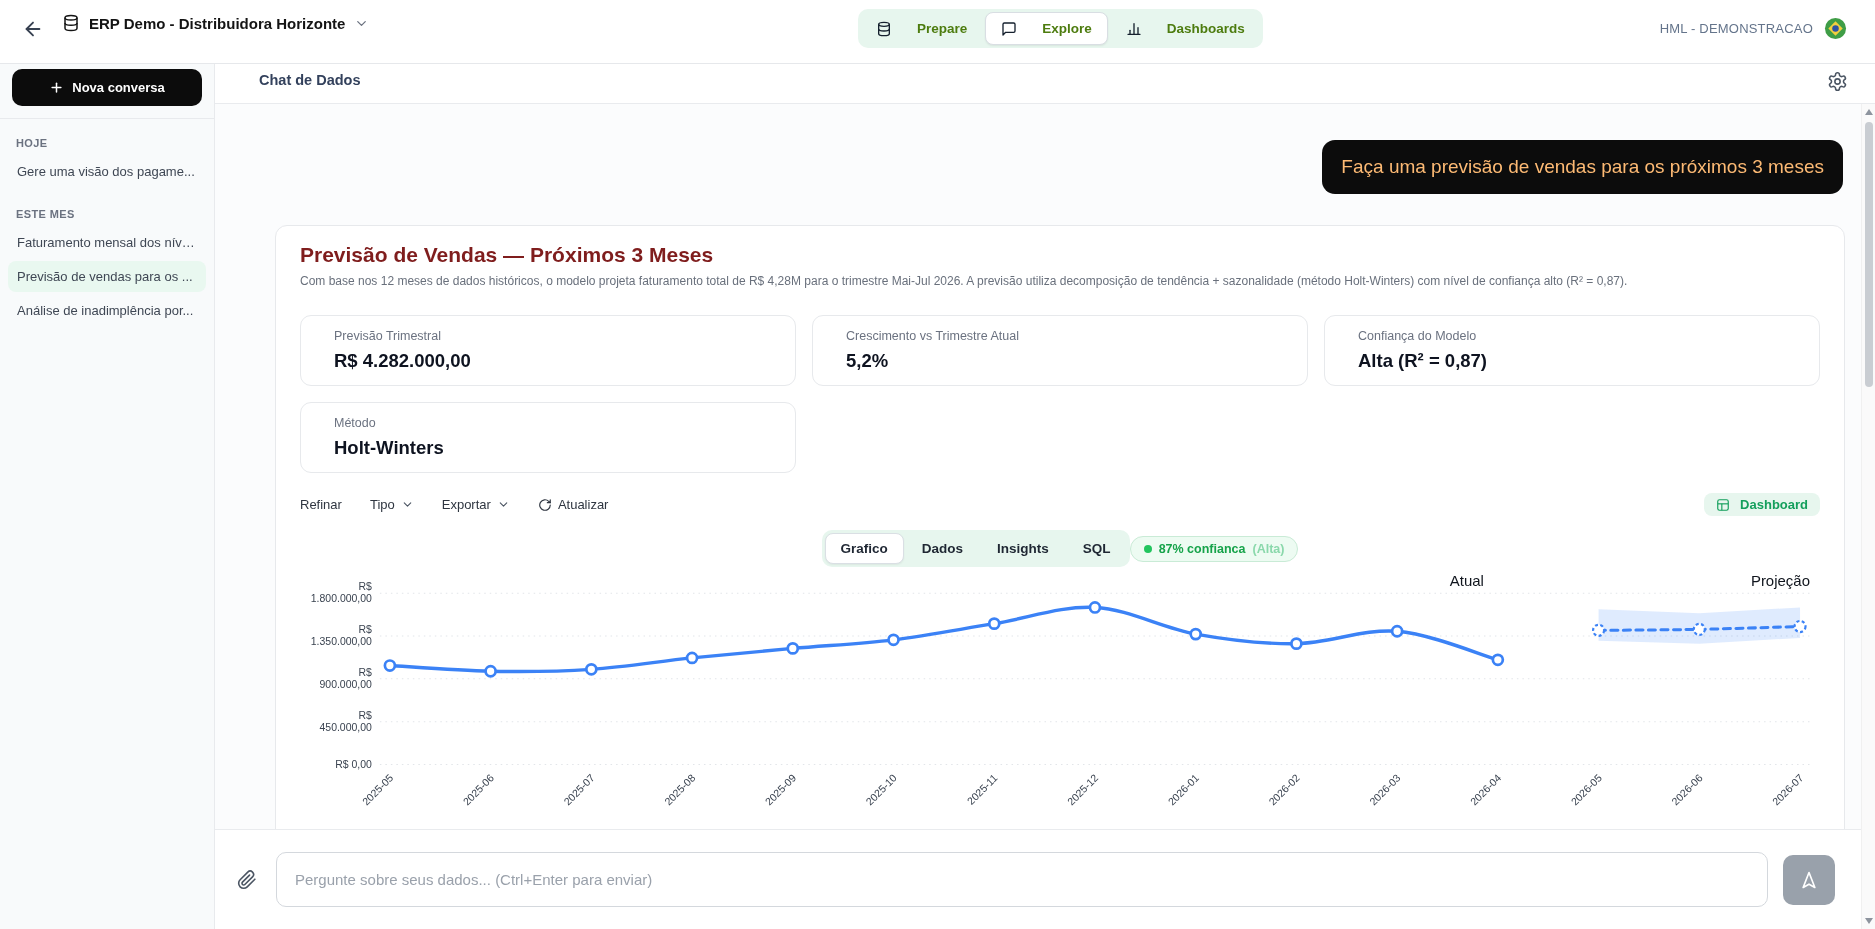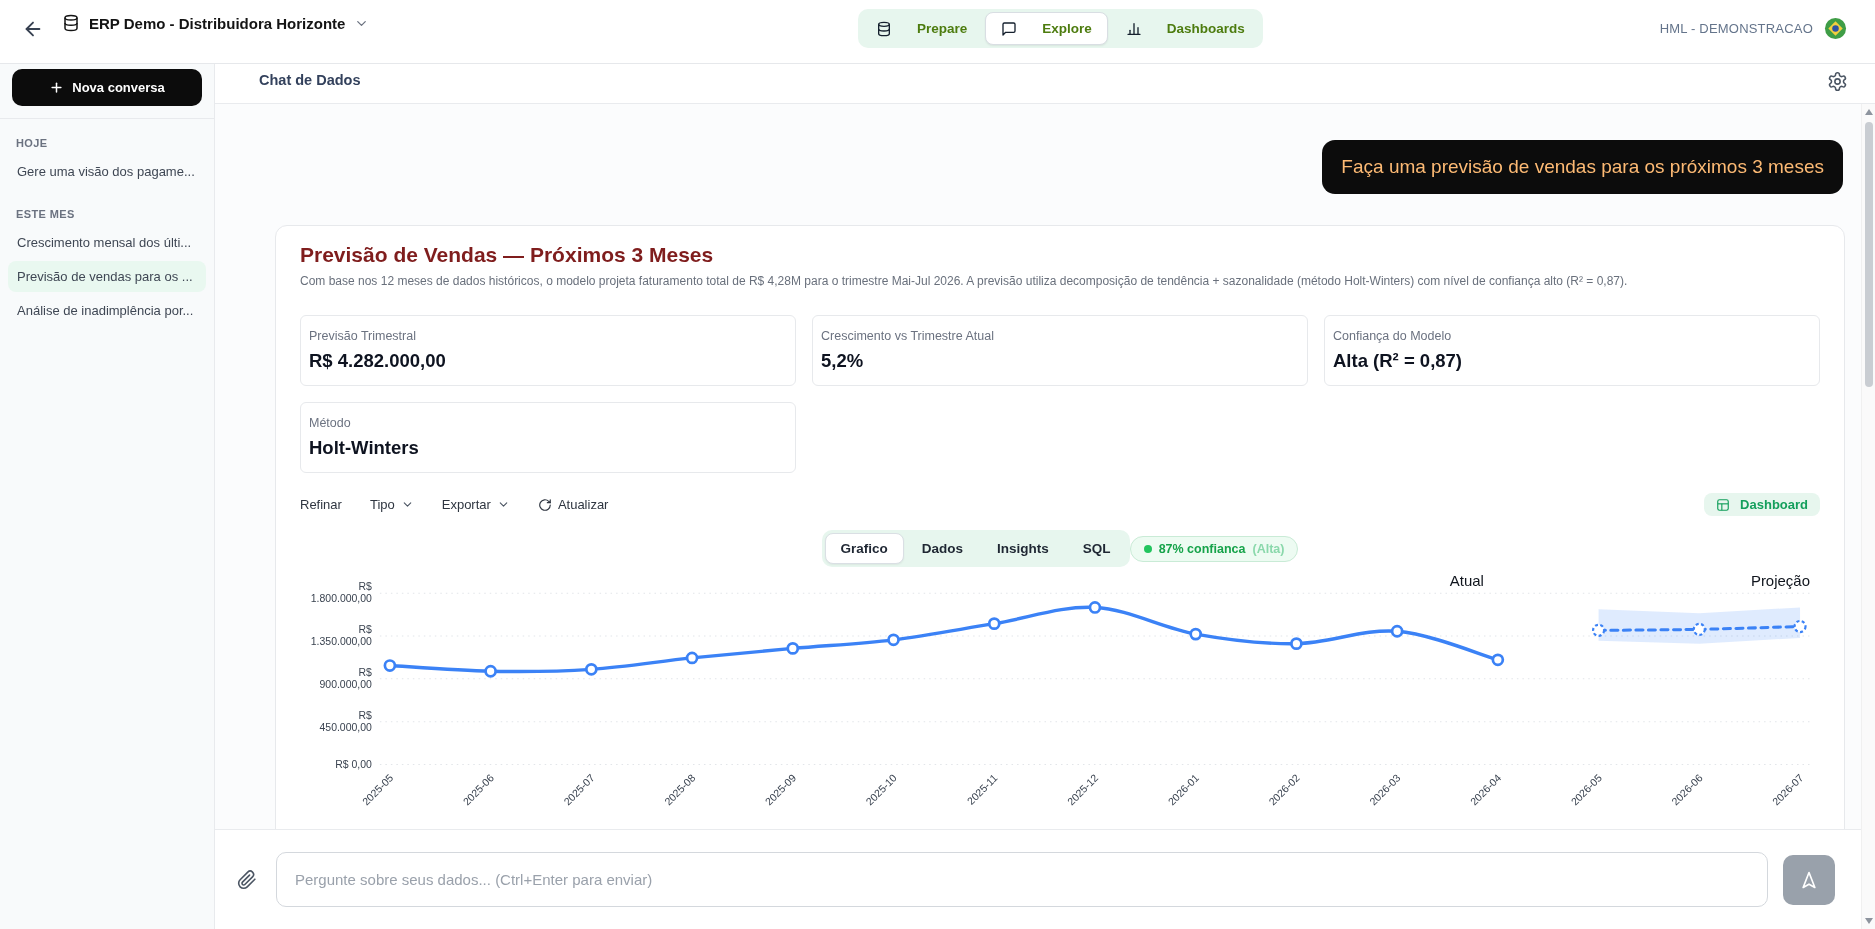--- a/index.html
+++ b/index.html
@@ -47,21 +47,21 @@
     overflow:hidden; }
   .user-bubble { position:absolute; top:36px; right:32px; background:#0c0c0c; color:#fdba74;
     font-size:19px; padding:16px 19px; border-radius:13px; }
 
   
   .report-card { position:absolute; left:60px; right:30px; top:121px; bottom:-10px;
     background:#fff; border:1px solid #e7e9ec; border-radius:12px; padding:17px 24px; }
   .report-title { font-size:21px; font-weight:700; color:#7f1d1d; }
   .report-desc { margin-top:4px; font-size:12px; line-height:1.7; color:#69707c; max-width:1480px; }
   .metrics { margin-top:24px; display:grid; grid-template-columns:repeat(3,1fr); gap:16px; }
-  .metric-card { border:1px solid #e7e9ec; border-radius:6px; padding:13px 8px; background:#fff; }
+  .metric-card { border:1px solid #e7e9ec; border-radius:11px; padding:13px 33px; background:#fff; }
   .metric-label { font-size:12.5px; color:#6b7280; }
   .metric-value { margin-top:7px; font-size:18.5px; font-weight:700; color:#0e1320; }
   .toolbar { margin-top:20px; display:flex; align-items:center; gap:28px; }
   .tool-btn { display:flex; align-items:center; gap:6px; border:none; background:transparent;
     font-family:inherit; font-size:13px; color:#2f3641; cursor:pointer; padding:0; }
   .tool-spacer { flex:1; }
   .dash-btn { display:flex; align-items:center; gap:10px; border:none; background:#e7f6ee;
     color:#149f5c; font-family:inherit; font-size:13px; font-weight:600; padding:4px 12px;
     border-radius:8px; cursor:pointer; }
   .view-row { margin-top:14px; display:flex; align-items:center; justify-content:center; }
@@ -165,21 +165,21 @@
         <svg class="ic" width="15" height="15" viewBox="0 0 24 24" fill="none" stroke="#fff" stroke-width="2.4" stroke-linecap="round">
             <path d="M12 5v14"></path>
             <path d="M5 12h14"></path>
           </svg>
         <span>Nova conversa</span>
       </button>
     </div>
     <div class="side-section">HOJE</div>
     <div class="side-item">Gere uma visão dos pagame...</div>
     <div class="side-section">ESTE MES</div>
-    <div class="side-item">Crescimento mensal dos últi...</div>
+    <div class="side-item">Faturamento mensal dos nível...</div>
     <div class="side-item active">Previsão de vendas para os ...</div>
     <div class="side-item">Análise de inadimplência por...</div>
   </aside>
 
   <div class="chat-header">
     <span class="chat-title">Chat de Dados</span>
     <button class="settings-btn">
       <svg class="ic" width="21" height="21" viewBox="0 0 24 24" fill="none" stroke="currentColor" stroke-width="1.8" stroke-linecap="round" stroke-linejoin="round">
           <path d="M12.22 2h-.44a2 2 0 0 0-2 2v.18a2 2 0 0 1-1 1.73l-.43.25a2 2 0 0 1-2 0l-.15-.08a2 2 0 0 0-2.73.73l-.22.38a2 2 0 0 0 .73 2.73l.15.1a2 2 0 0 1 1 1.72v.51a2 2 0 0 1-1 1.74l-.15.09a2 2 0 0 0-.73 2.73l.22.38a2 2 0 0 0 2.73.73l.15-.08a2 2 0 0 1 2 0l.43.25a2 2 0 0 1 1 1.73V20a2 2 0 0 0 2 2h.44a2 2 0 0 0 2-2v-.18a2 2 0 0 1 1-1.73l.43-.25a2 2 0 0 1 2 0l.15.08a2 2 0 0 0 2.73-.73l.22-.39a2 2 0 0 0-.73-2.73l-.15-.08a2 2 0 0 1-1-1.74v-.5a2 2 0 0 1 1-1.74l.15-.09a2 2 0 0 0 .73-2.73l-.22-.38a2 2 0 0 0-2.73-.73l-.15.08a2 2 0 0 1-2 0l-.43-.25a2 2 0 0 1-1-1.73V4a2 2 0 0 0-2-2z"></path>
           <circle cx="12" cy="12" r="3"></circle>

